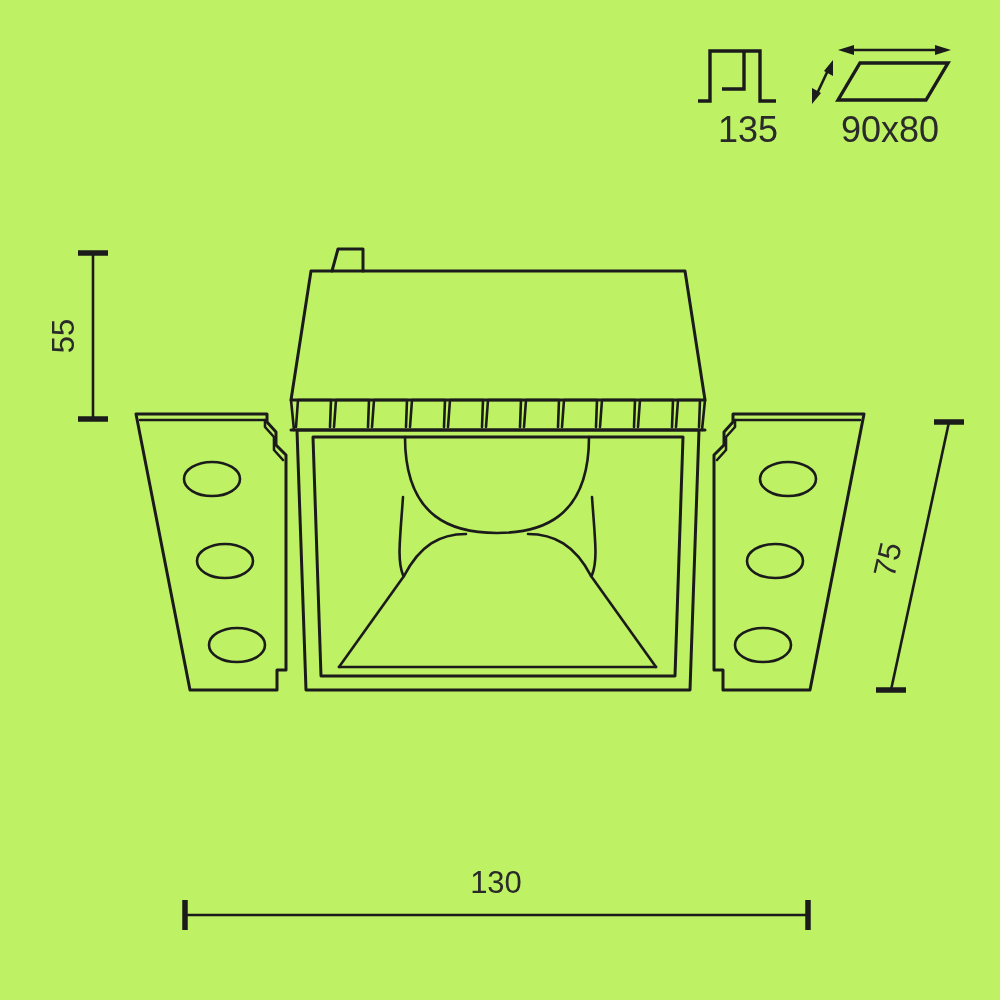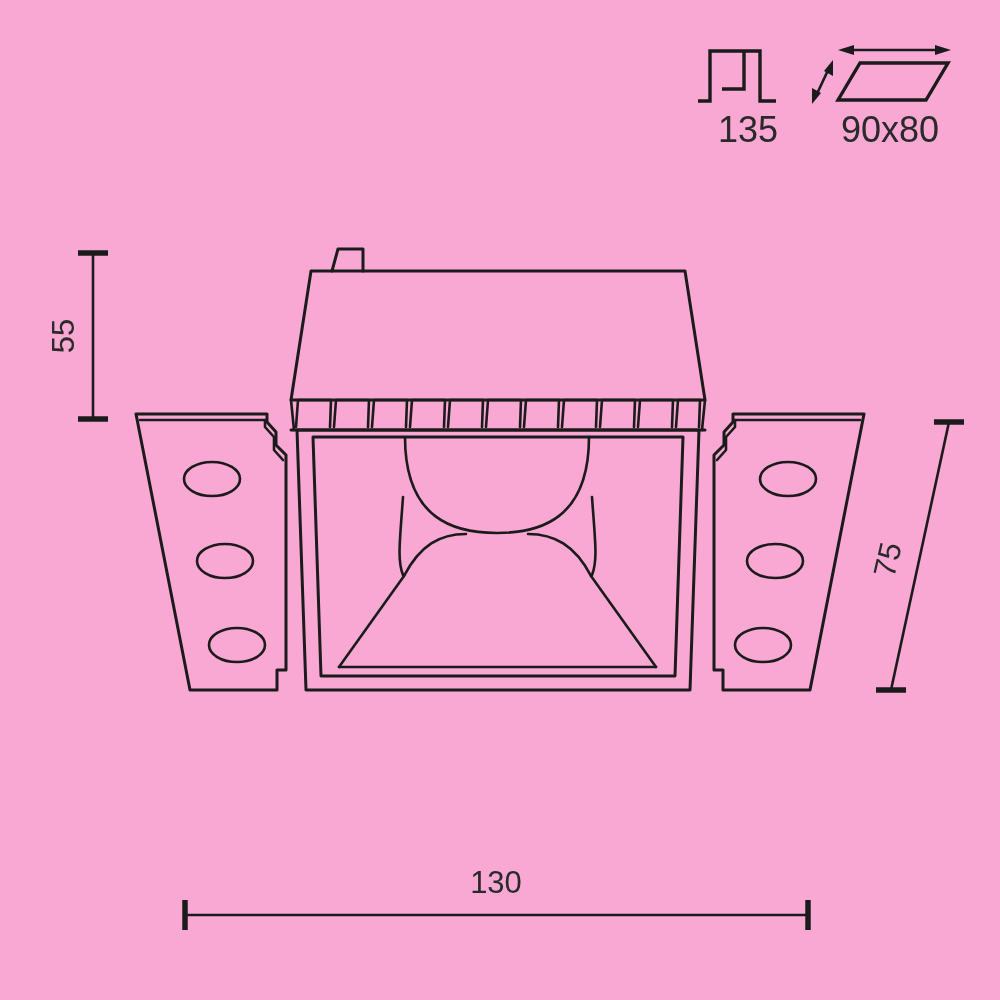--- a/index.html
+++ b/index.html
@@ -10,21 +10,21 @@
   body {
     width: 1000px;
     height: 1000px;
     font-family: "Liberation Sans", sans-serif;
     overflow: hidden;
   }
   #sheet {
     position: relative;
     width: 1000px;
     height: 1000px;
-    background: #f9a8d4;
+    background: #bef264;
   }
   svg.drawing {
     position: absolute;
     left: 0;
     top: 0;
     width: 1000px;
     height: 1000px;
     display: block;
   }
   .ln {

